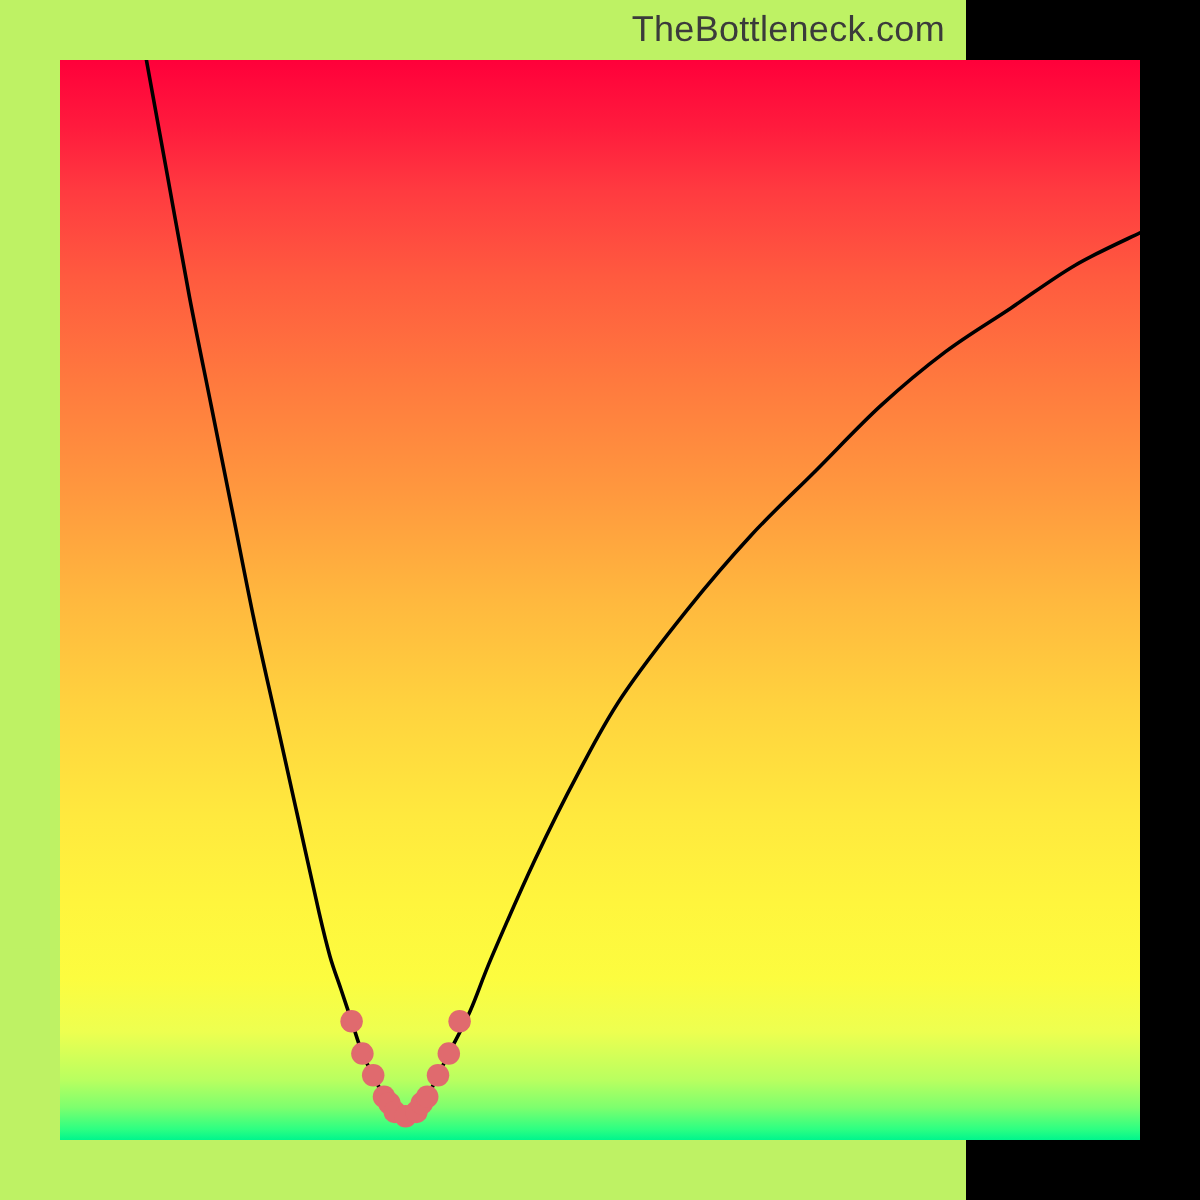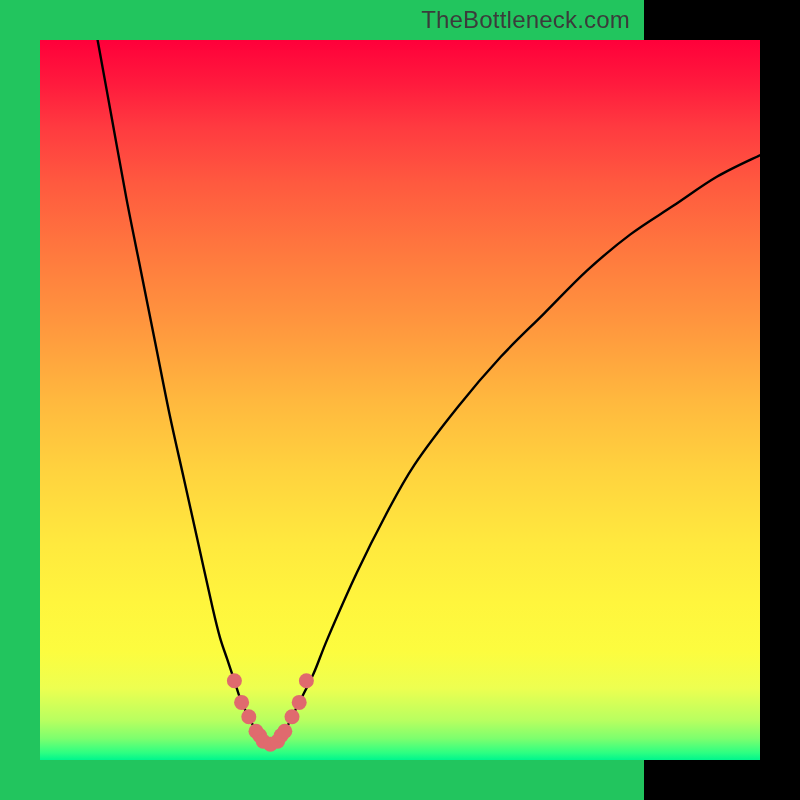--- a/index.html
+++ b/index.html
@@ -9,21 +9,21 @@
     height: 800px;
     background: #000;
     font-family: Arial, Helvetica, sans-serif;
   }
   .frame {
     position: absolute;
     left: 0;
     top: 0;
     width: 644px;
     height: 800px;
-    background: #22c55e;
+    background: #bef264;
   }
   .plot-area {
     position: absolute;
     left: 40px;
     top: 40px;
     width: 720px;
     height: 720px;
     overflow: hidden;
   }
   .gradient {

